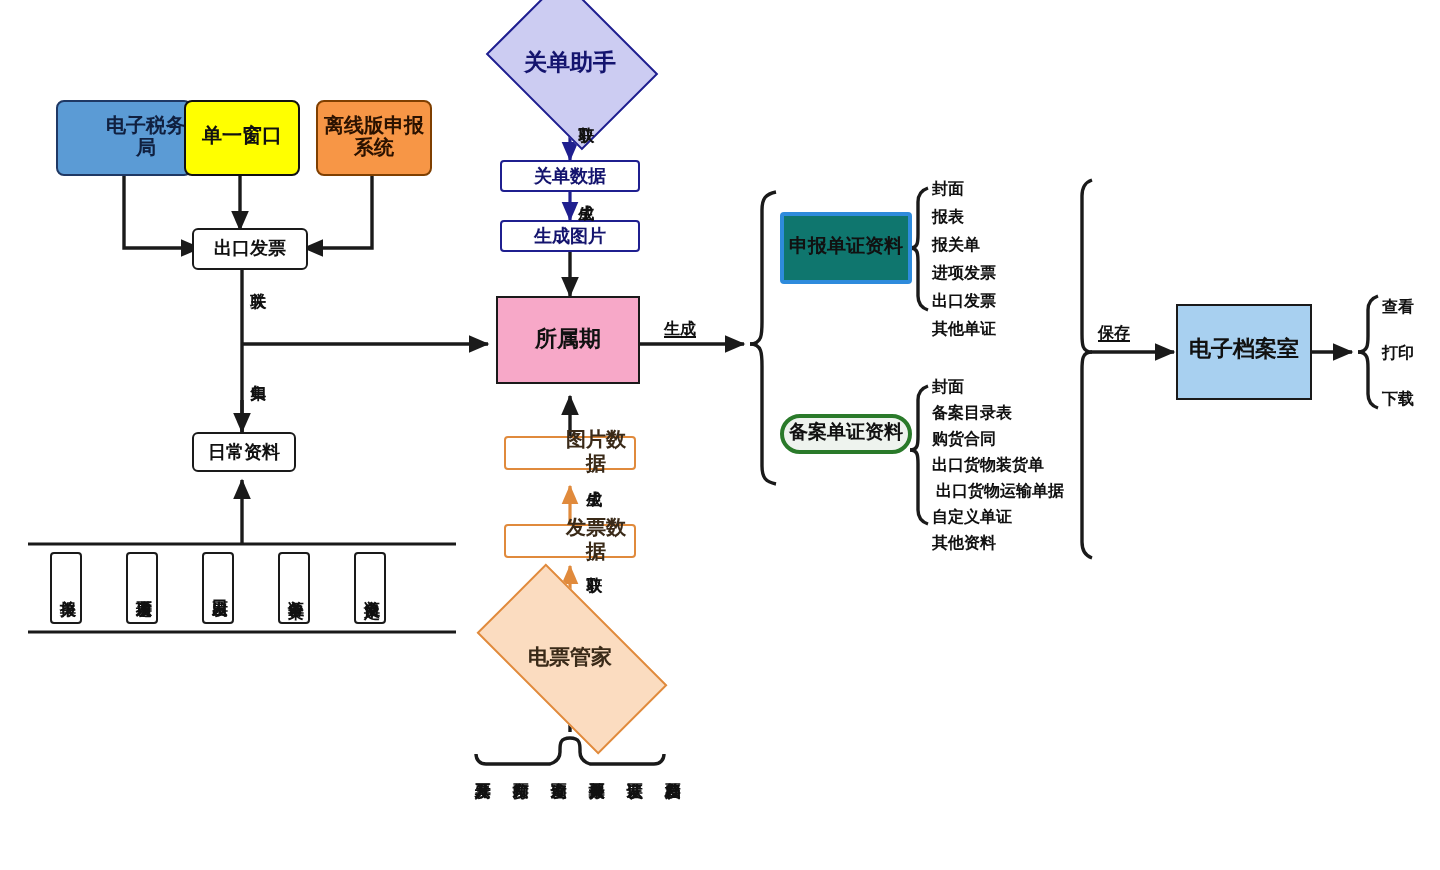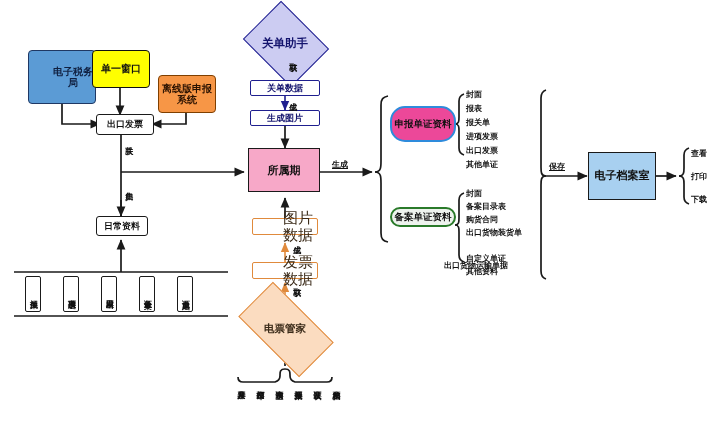--- a/index.html
+++ b/index.html
@@ -11,37 +11,37 @@
     overflow:hidden;
     color:#111;
   }
   #canvas{position:absolute;left:0;top:0;width:720px;height:435px;}
   .node{position:absolute;box-sizing:border-box;display:flex;align-items:center;justify-content:center;text-align:center;line-height:1.12;}
 
   
   .src{border:1.6px solid #000;border-radius:4px;font-size:10px;font-weight:bold;padding:2px;}
   .src-blue{background:#5b9bd5;border-color:#1f3864;color:#102040;}
   .src-yellow{background:#ffff00;border-color:#111;color:#111;}
-  .src-orange{background:#f79646;border-color:#7f3f00;color:#2b1200;margin-top:25px;}
+  .src-orange{background:#f79646;border-color:#7f3f00;color:#2b1200;}
 
   
   .plain{background:#fff;border:1.7px solid #1a1a1a;border-radius:3px;font-size:9px;font-weight:bold;color:#111;}
 
   
   .navy{background:#fff;border:1.6px solid #1f1f8f;border-radius:2px;font-size:9px;font-weight:bold;color:#14146e;}
 
   
   .pink{background:#f7a8c8;border:1.7px solid #1a1a1a;font-size:11px;font-weight:bold;color:#111;}
 
   
-  .orangeout{background:#fff;border:1.6px solid #e08a3c;border-radius:2px;font-size:15px;font-weight:normal;color:#3a2a18;padding-left:26px;}
+  .orangeout{background:#fff;border:1.6px solid #e08a3c;border-radius:2px;font-size:10px;font-weight:bold;color:#3a2a18;padding-left:26px;}
 
   
   .cat{font-size:9.5px;font-weight:bold;padding:3px 2px;border-width:2px;border-style:solid;border-radius:2px;line-height:1.25;}
-  .cat-blue{background:#ec4899;border-color:#2e8bdc;color:#111;border-radius:15px;}
+  .cat-blue{background:#0f766e;border-color:#2e8bdc;color:#111;}
   .cat-green{background:#eef3ee;border-color:#2a7a2a;color:#111;}
 
   
   .archive{background:#a8d0f0;border:1.8px solid #1a1a1a;font-size:11px;font-weight:bold;color:#111;line-height:1.2;}
 
   
   .diamond{position:absolute;display:flex;align-items:center;justify-content:center;}
   .diamond .dm-shape{position:absolute;left:0;top:0;width:100%;height:100%;transform:rotate(45deg);}
   .diamond .dm-label{position:relative;z-index:3;font-weight:bold;white-space:nowrap;}
   .dm-navy .dm-shape{background:#ccccf2;border:1.8px solid #1f1f8f;}
@@ -138,21 +138,21 @@
 
   <g stroke="#e08a3c" stroke-width="1.6" fill="none">
     <path d="M285,262 L285,243" marker-end="url(#arrO)"></path>
     <path d="M285,305 L285,283" marker-end="url(#arrO)"></path>
   </g>
   <g stroke="#1a1a1a" stroke-width="1.7" fill="none">
     <path d="M285,218 L285,198" marker-end="url(#arrB)"></path>
   </g>
 </svg>
 
-<div class="node src src-blue" style="left:28px;top:50px;width:68px;height:54px;padding-left:24px;">电子税务局</div>
+<div class="node src src-blue" style="left:28px;top:50px;width:68px;height:38px;padding-left:24px;">电子税务局</div>
 <div class="node src src-yellow" style="left:92px;top:50px;width:58px;height:38px;">单一窗口</div>
 <div class="node src src-orange" style="left:158px;top:50px;width:58px;height:38px;">离线版申报系统</div>
 
 <div class="node plain" style="left:96px;top:114px;width:58px;height:21px;">出口发票</div>
 
 <div class="node plain" style="left:96px;top:216px;width:52px;height:20px;">日常资料</div>
 
 <div class="vdoc" style="left:25px;top:276px;width:16px;height:36px;">
   <span>报关单</span>
 </div>
@@ -162,21 +162,21 @@
 <div class="vdoc" style="left:101px;top:276px;width:16px;height:36px;">
   <span>出口发票</span>
 </div>
 <div class="vdoc" style="left:139px;top:276px;width:16px;height:36px;">
   <span>备案单证</span>
 </div>
 <div class="vdoc" style="left:177px;top:276px;width:16px;height:36px;">
   <span>自定义单证</span>
 </div>
 
-<div class="diamond dm-navy" style="left:252px;top:17px;width:66px;height:52px;">
+<div class="diamond dm-navy" style="left:252px;top:5px;width:66px;height:52px;">
   <div class="dm-shape"></div>
   <div class="dm-label">关单助手</div>
 </div>
 
 <div class="node navy" style="left:250px;top:80px;width:70px;height:16px;">关单数据</div>
 <div class="node navy" style="left:250px;top:110px;width:70px;height:16px;">生成图片</div>
 
 <div class="node pink" style="left:248px;top:148px;width:72px;height:44px;">所属期</div>
 
 <div class="node orangeout" style="left:252px;top:218px;width:66px;height:17px;">图片数据</div>
@@ -205,21 +205,21 @@
 <div class="litem" style="left:466px;top:103px;">报表</div>
 <div class="litem" style="left:466px;top:117px;">报关单</div>
 <div class="litem" style="left:466px;top:131px;">进项发票</div>
 <div class="litem" style="left:466px;top:145px;">出口发票</div>
 <div class="litem" style="left:466px;top:159px;">其他单证</div>
 
 <div class="litem" style="left:466px;top:188px;">封面</div>
 <div class="litem" style="left:466px;top:201px;">备案目录表</div>
 <div class="litem" style="left:466px;top:214px;">购货合同</div>
 <div class="litem" style="left:466px;top:227px;">出口货物装货单</div>
-<div class="litem" style="left:444px;top:240px;margin-top:20px;">出口货物运输单据</div>
+<div class="litem" style="left:468px;top:240px;">出口货物运输单据</div>
 <div class="litem" style="left:466px;top:253px;">自定义单证</div>
 <div class="litem" style="left:466px;top:266px;">其他资料</div>
 
 <div class="ritem" style="left:691px;top:148px;">查看</div>
 <div class="ritem" style="left:691px;top:171px;">打印</div>
 <div class="ritem" style="left:691px;top:194px;">下载</div>
 
 <div class="vcap" style="left:236px;top:385px;">发票开具</div>
 <div class="vcap" style="left:255px;top:385px;">发票打印</div>
 <div class="vcap" style="left:274px;top:385px;">发票查询</div>

